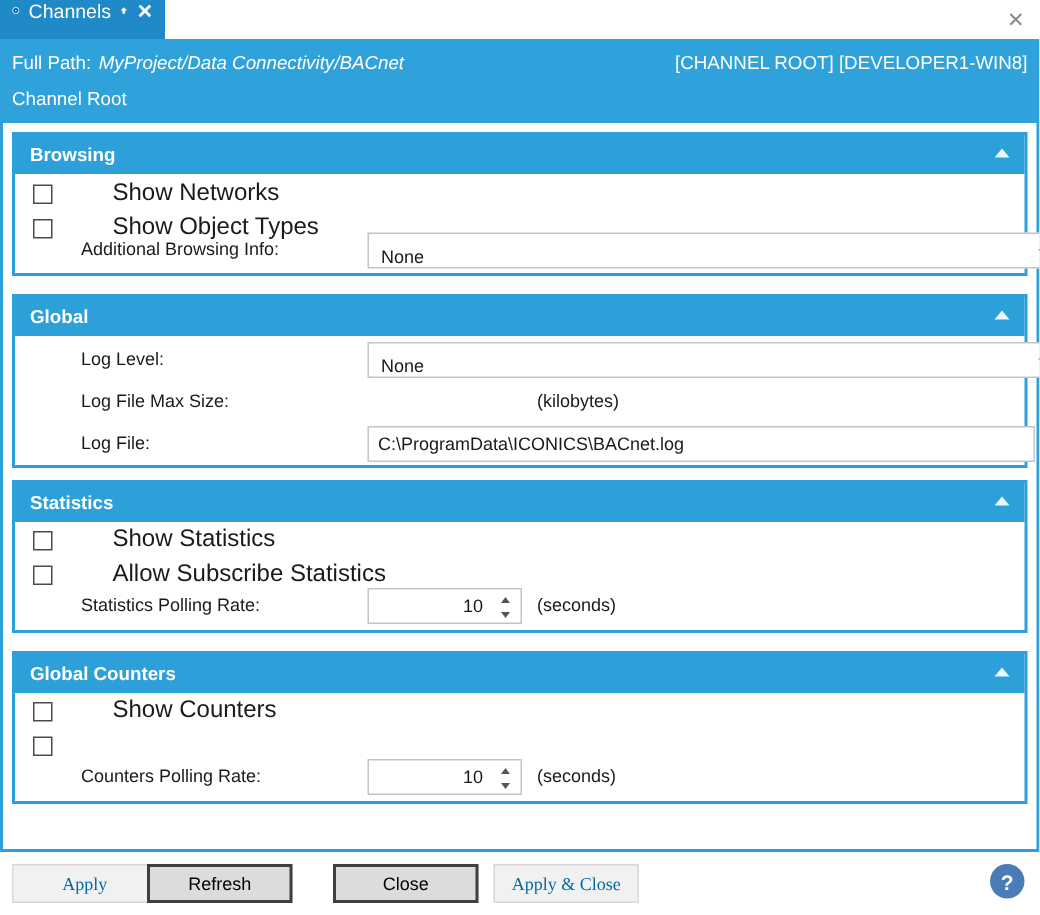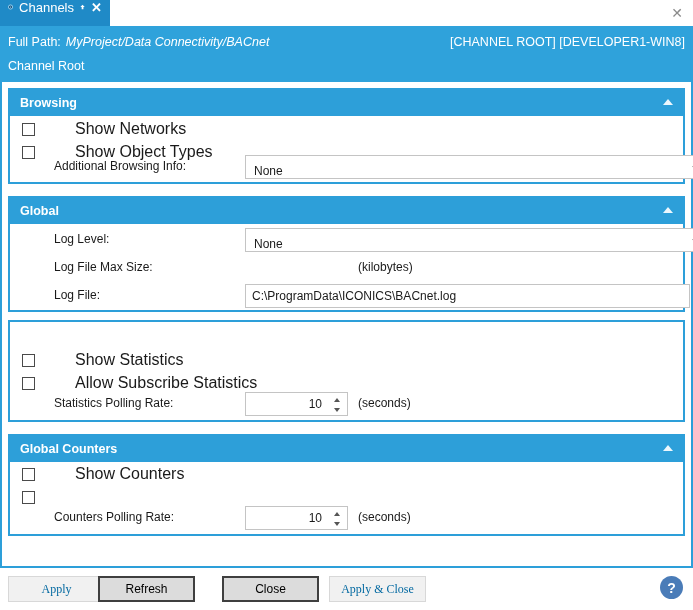--- a/index.html
+++ b/index.html
@@ -159,20 +159,24 @@
           <line x1="3.8" y1="1.5" x2="3.8" y2="16.5" stroke="#555555" stroke-width="1"></line>
           <line x1="6" y1="5" x2="10.5" y2="5" stroke="#555555" stroke-width="1"></line>
           <line x1="6" y1="8.5" x2="10.5" y2="8.5" stroke="#555555" stroke-width="1"></line>
           <line x1="6" y1="12" x2="10.5" y2="12" stroke="#555555" stroke-width="1"></line>
         </svg>
       </button>
     </div>
   </div>
 
   <div class="section sec-statistics">
+    <div class="sec-header">
+      <span>Statistics</span>
+      <span class="collapse-arrow"></span>
+    </div>
     <div class="cb-row" style="top:30px;">
       <span class="checkbox"></span>
       <span class="cb-label">Show Statistics</span>
     </div>
     <div class="cb-row" style="top:53px;">
       <span class="checkbox"></span>
       <span class="cb-label">Allow Subscribe Statistics</span>
     </div>
     <div class="row" style="top:70px;">
       <span class="row-label">Statistics Polling Rate:</span>

